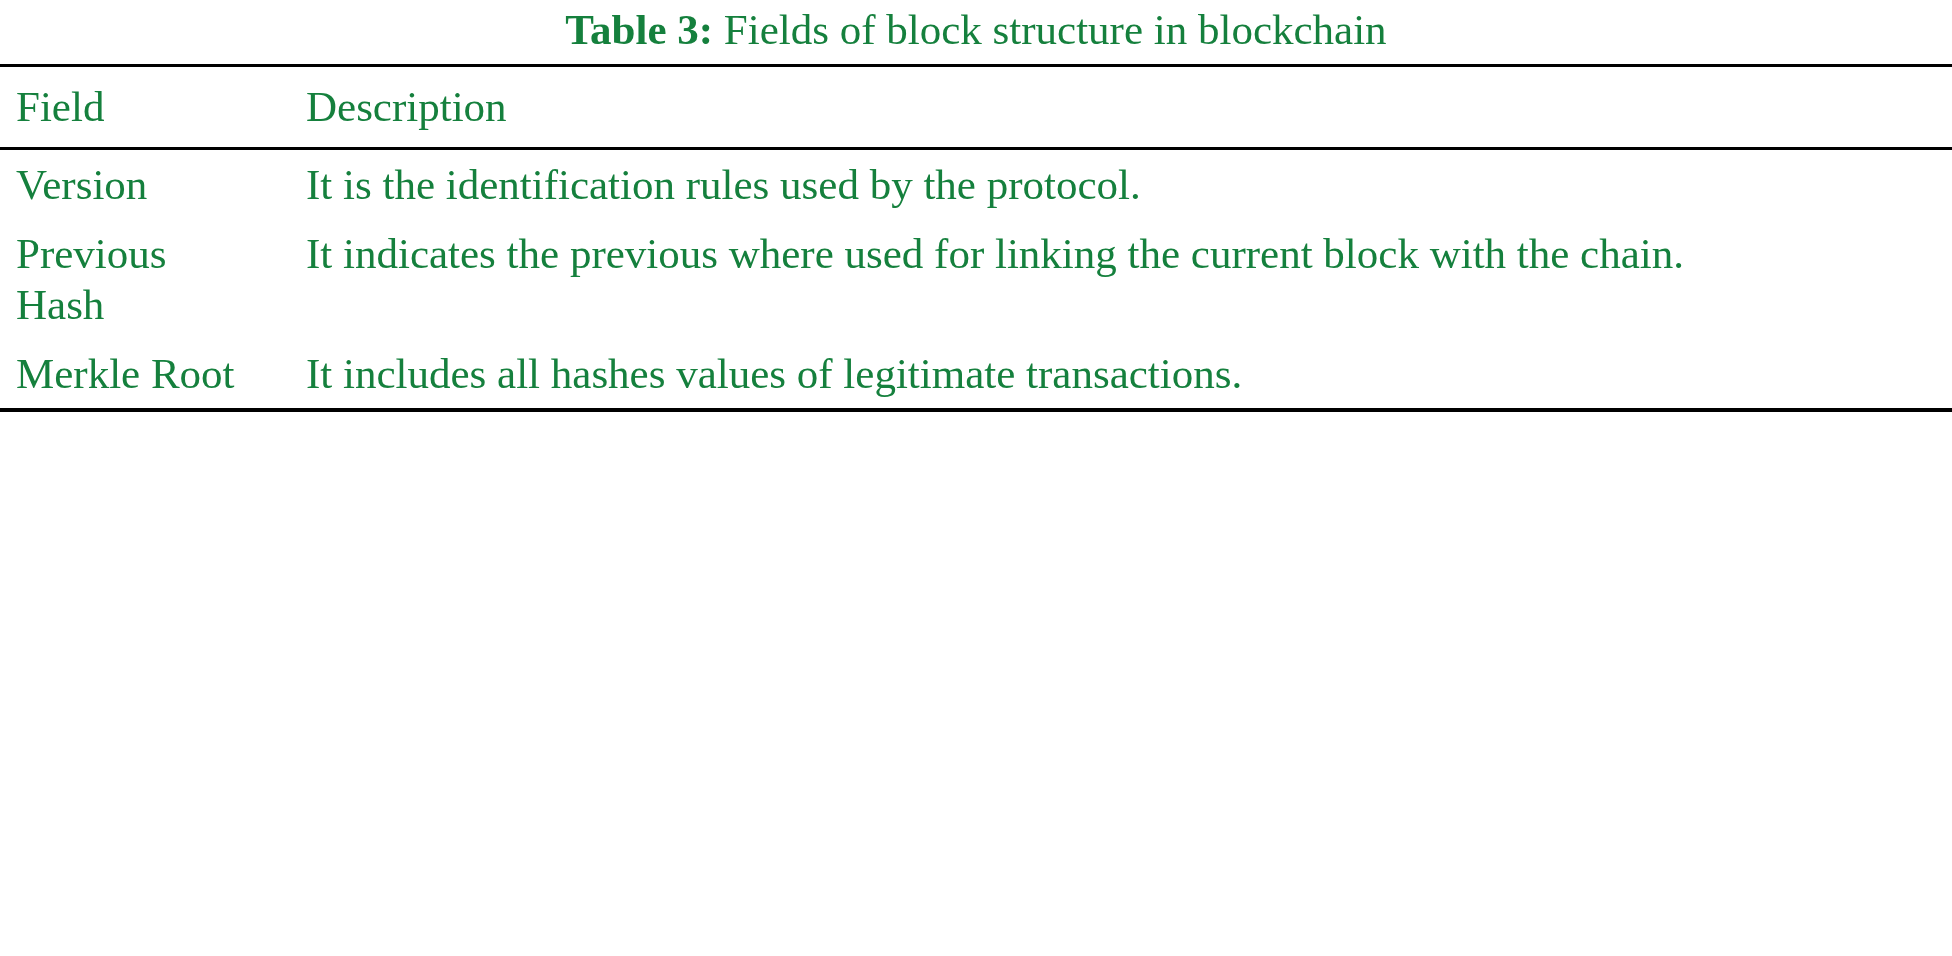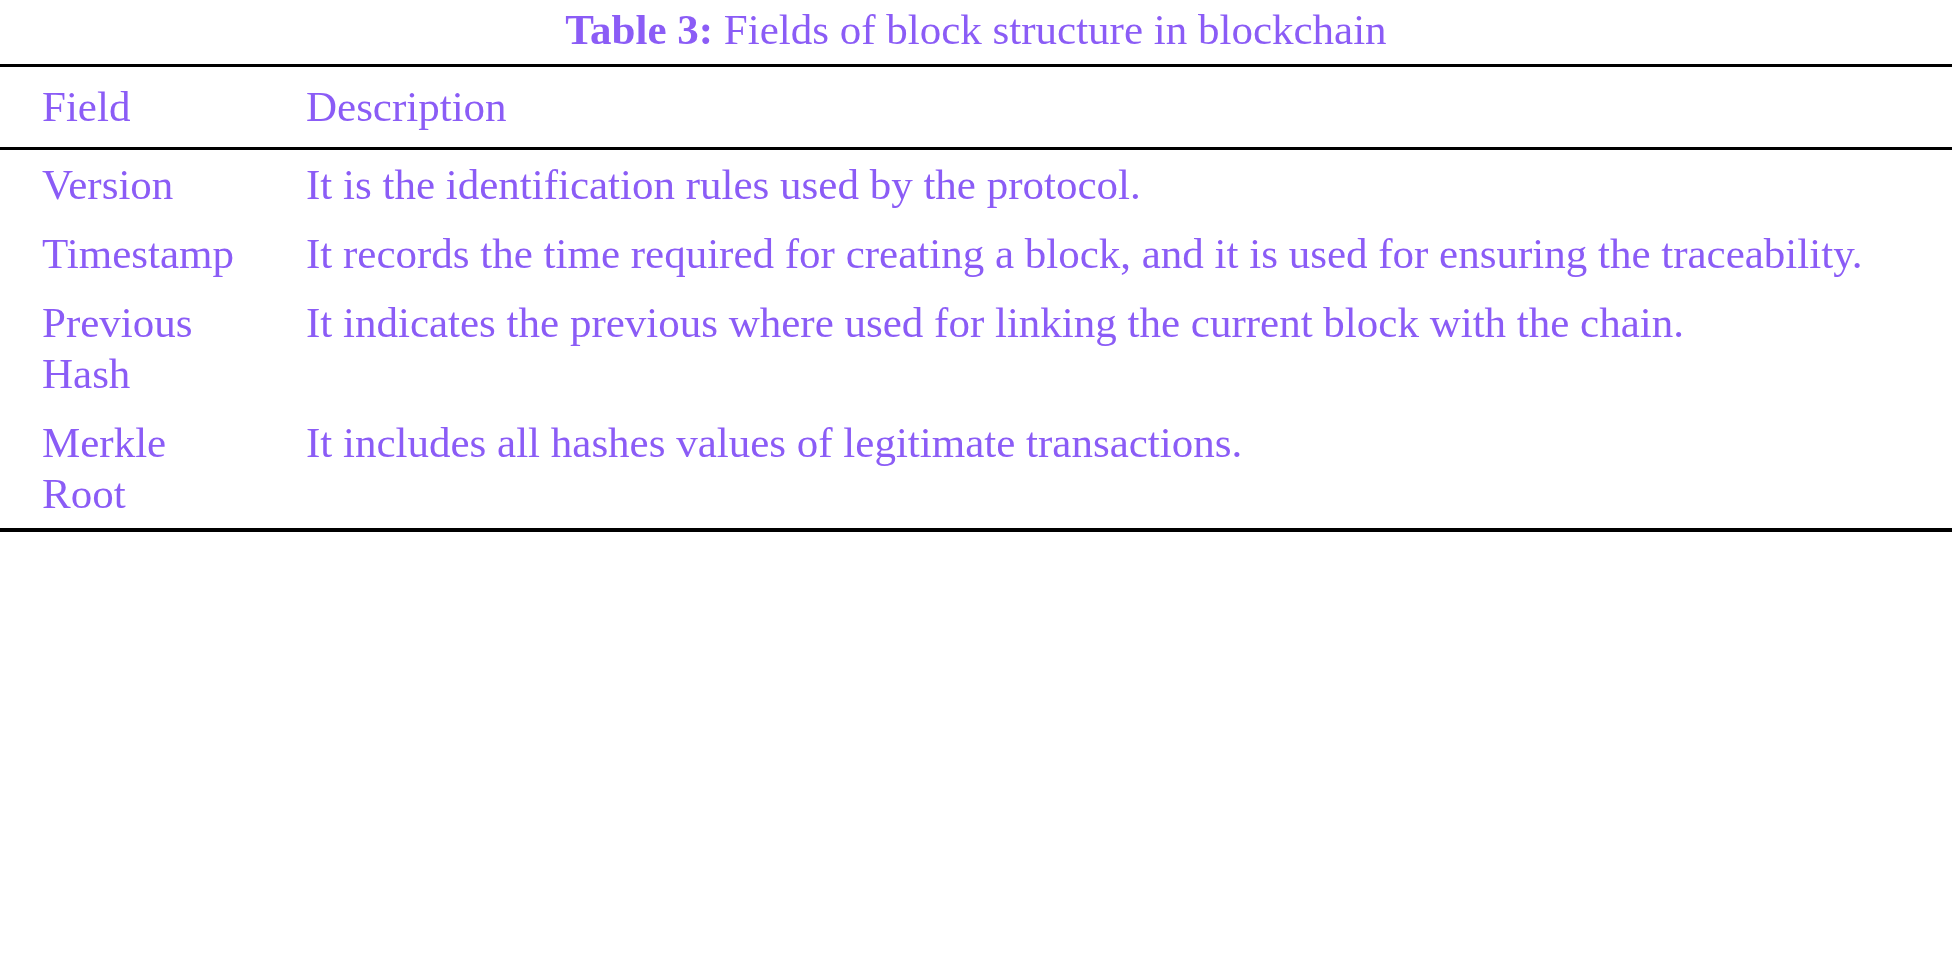--- a/index.html
+++ b/index.html
@@ -6,21 +6,21 @@
     margin: 0;
     padding: 0;
     background: #ffffff;
   }
   .page {
     position: relative;
     width: 1952px;
     height: 920px;
     box-sizing: border-box;
     background: #ffffff;
-    color: #8b5cf6;
+    color: #15803d;
     font-family: "Liberation Serif", "DejaVu Serif", serif;
     font-size: 43px;
     overflow: hidden;
   }
   .caption {
     text-align: center;
     line-height: 53px;
     padding-top: 3px;
     margin-bottom: 8px;
     white-space: nowrap;
@@ -50,21 +50,21 @@
     padding-top: 14px;
     padding-bottom: 15px;
     border-bottom: 3px solid #000000;
   }
   tbody td {
     vertical-align: top;
     padding-top: 9px;
     padding-bottom: 9px;
   }
   .cell-field, th.head-field {
-    padding-left: 42px;
+    padding-left: 16px;
     padding-right: 28px;
     text-align: left;
   }
   .cell-desc, th.head-desc {
     padding-left: 33px;
     padding-right: 33px;
   }
   tbody td.cell-desc {
     text-align: justify;
   }
@@ -88,24 +88,20 @@
         <th class="head-field">Field</th>
         <th class="head-desc">Description</th>
       </tr>
     </thead>
     <tbody>
       <tr>
         <td class="cell-field">Version</td>
         <td class="cell-desc">It is the identification rules used by the protocol.</td>
       </tr>
       <tr>
-        <td class="cell-field">Timestamp</td>
-        <td class="cell-desc">It records the time required for creating a block, and it is used for ensuring the traceability.</td>
-      </tr>
-      <tr>
         <td class="cell-field">Previous Hash</td>
         <td class="cell-desc">It indicates the previous where used for linking the current block with the chain.</td>
       </tr>
       <tr>
         <td class="cell-field">Merkle Root</td>
         <td class="cell-desc">It includes all hashes values of legitimate transactions.</td>
       </tr>
     </tbody>
   </table>
 

